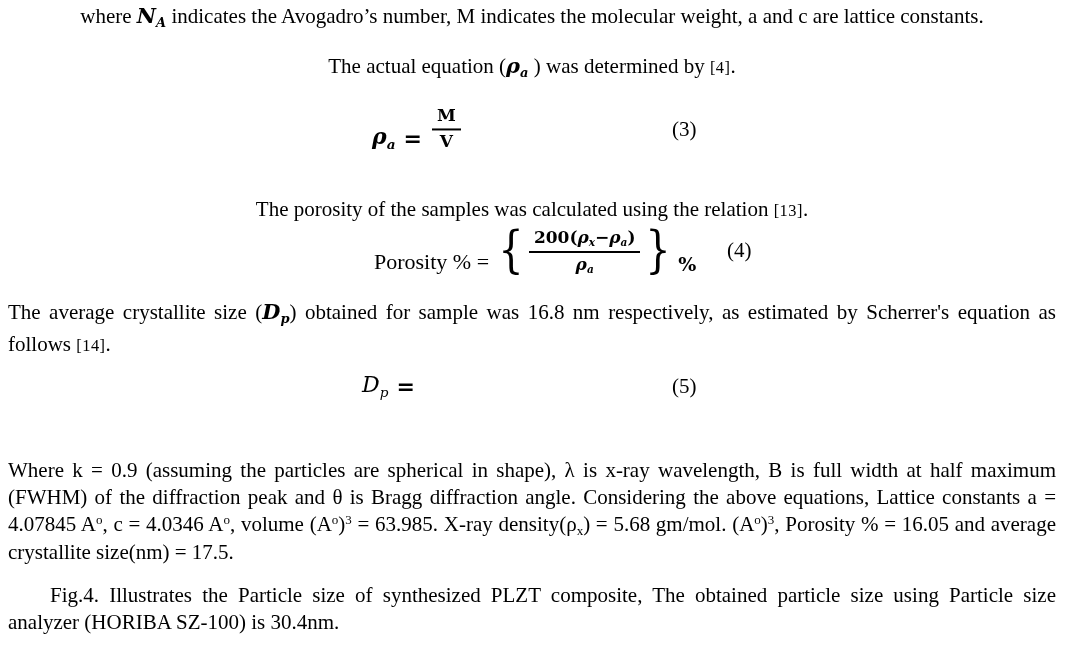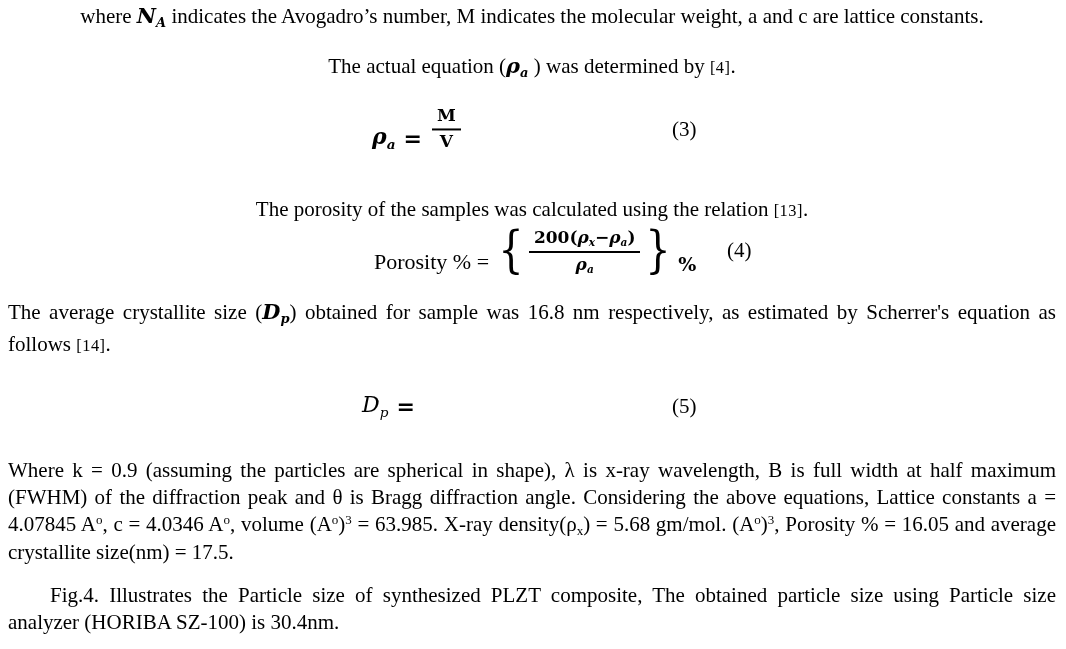--- a/index.html
+++ b/index.html
@@ -79,21 +79,21 @@
         <span class="frac-den"><span class="s-bi">ρ</span><span class="s-bisub">a</span></span>
       </span>
       <span class="brace">}</span>
       <span class="eq-suffix">%</span>
     </div>
     <span class="eq-number" style="left:727px;">(4)</span>
   </div>
 
   <div class="para" id="p4" style="top:296px;"><span>The average crystallite size (</span><span class="s-bi">D</span><span class="s-bisub">p</span><span>) obtained for sample was 16.8 nm respectively, as estimated by Scherrer's equation as follows </span><span class="s-ref">[14]</span><span>.</span></div>
 
-  <div class="eq-row" id="eq5" style="top:376px;height:60px;">
+  <div class="eq-row" id="eq5" style="top:356px;height:60px;">
     <div class="eq-content" style="left:362px;top:50%;transform:translateY(-50%);">
       <span class="eq-lhs"><span class="s-i">D</span><span class="s-isub">p</span></span>
       <span class="eq-equals">=</span>
     </div>
     <span class="eq-number" style="left:672px;">(5)</span>
   </div>
 
   <div class="para" id="p5" style="top:457px;"><span>Where k = 0.9 (assuming the particles are spherical in shape), λ is x-ray wavelength, B is full width at half maximum (FWHM) of the diffraction peak and θ is Bragg diffraction angle. Considering the above equations, Lattice constants a = 4.07845 A</span><span class="s-sup">o</span><span>, c = 4.0346 A</span><span class="s-sup">o</span><span>, volume (A</span><span class="s-sup">o</span><span>)</span><span class="s-sup">3</span><span> = 63.985. X-ray density(ρ</span><span class="s-sub">x</span><span>) = 5.68 gm/mol. (A</span><span class="s-sup">o</span><span>)</span><span class="s-sup">3</span><span>, Porosity % = 16.05 and average  crystallite size(nm) = 17.5.</span></div>
 
   <div class="para" id="p6" style="top:582px;"><span>Fig.4. Illustrates the Particle size of synthesized PLZT composite, The obtained particle size using Particle size analyzer (HORIBA SZ-100)  is 30.4nm.</span></div>

